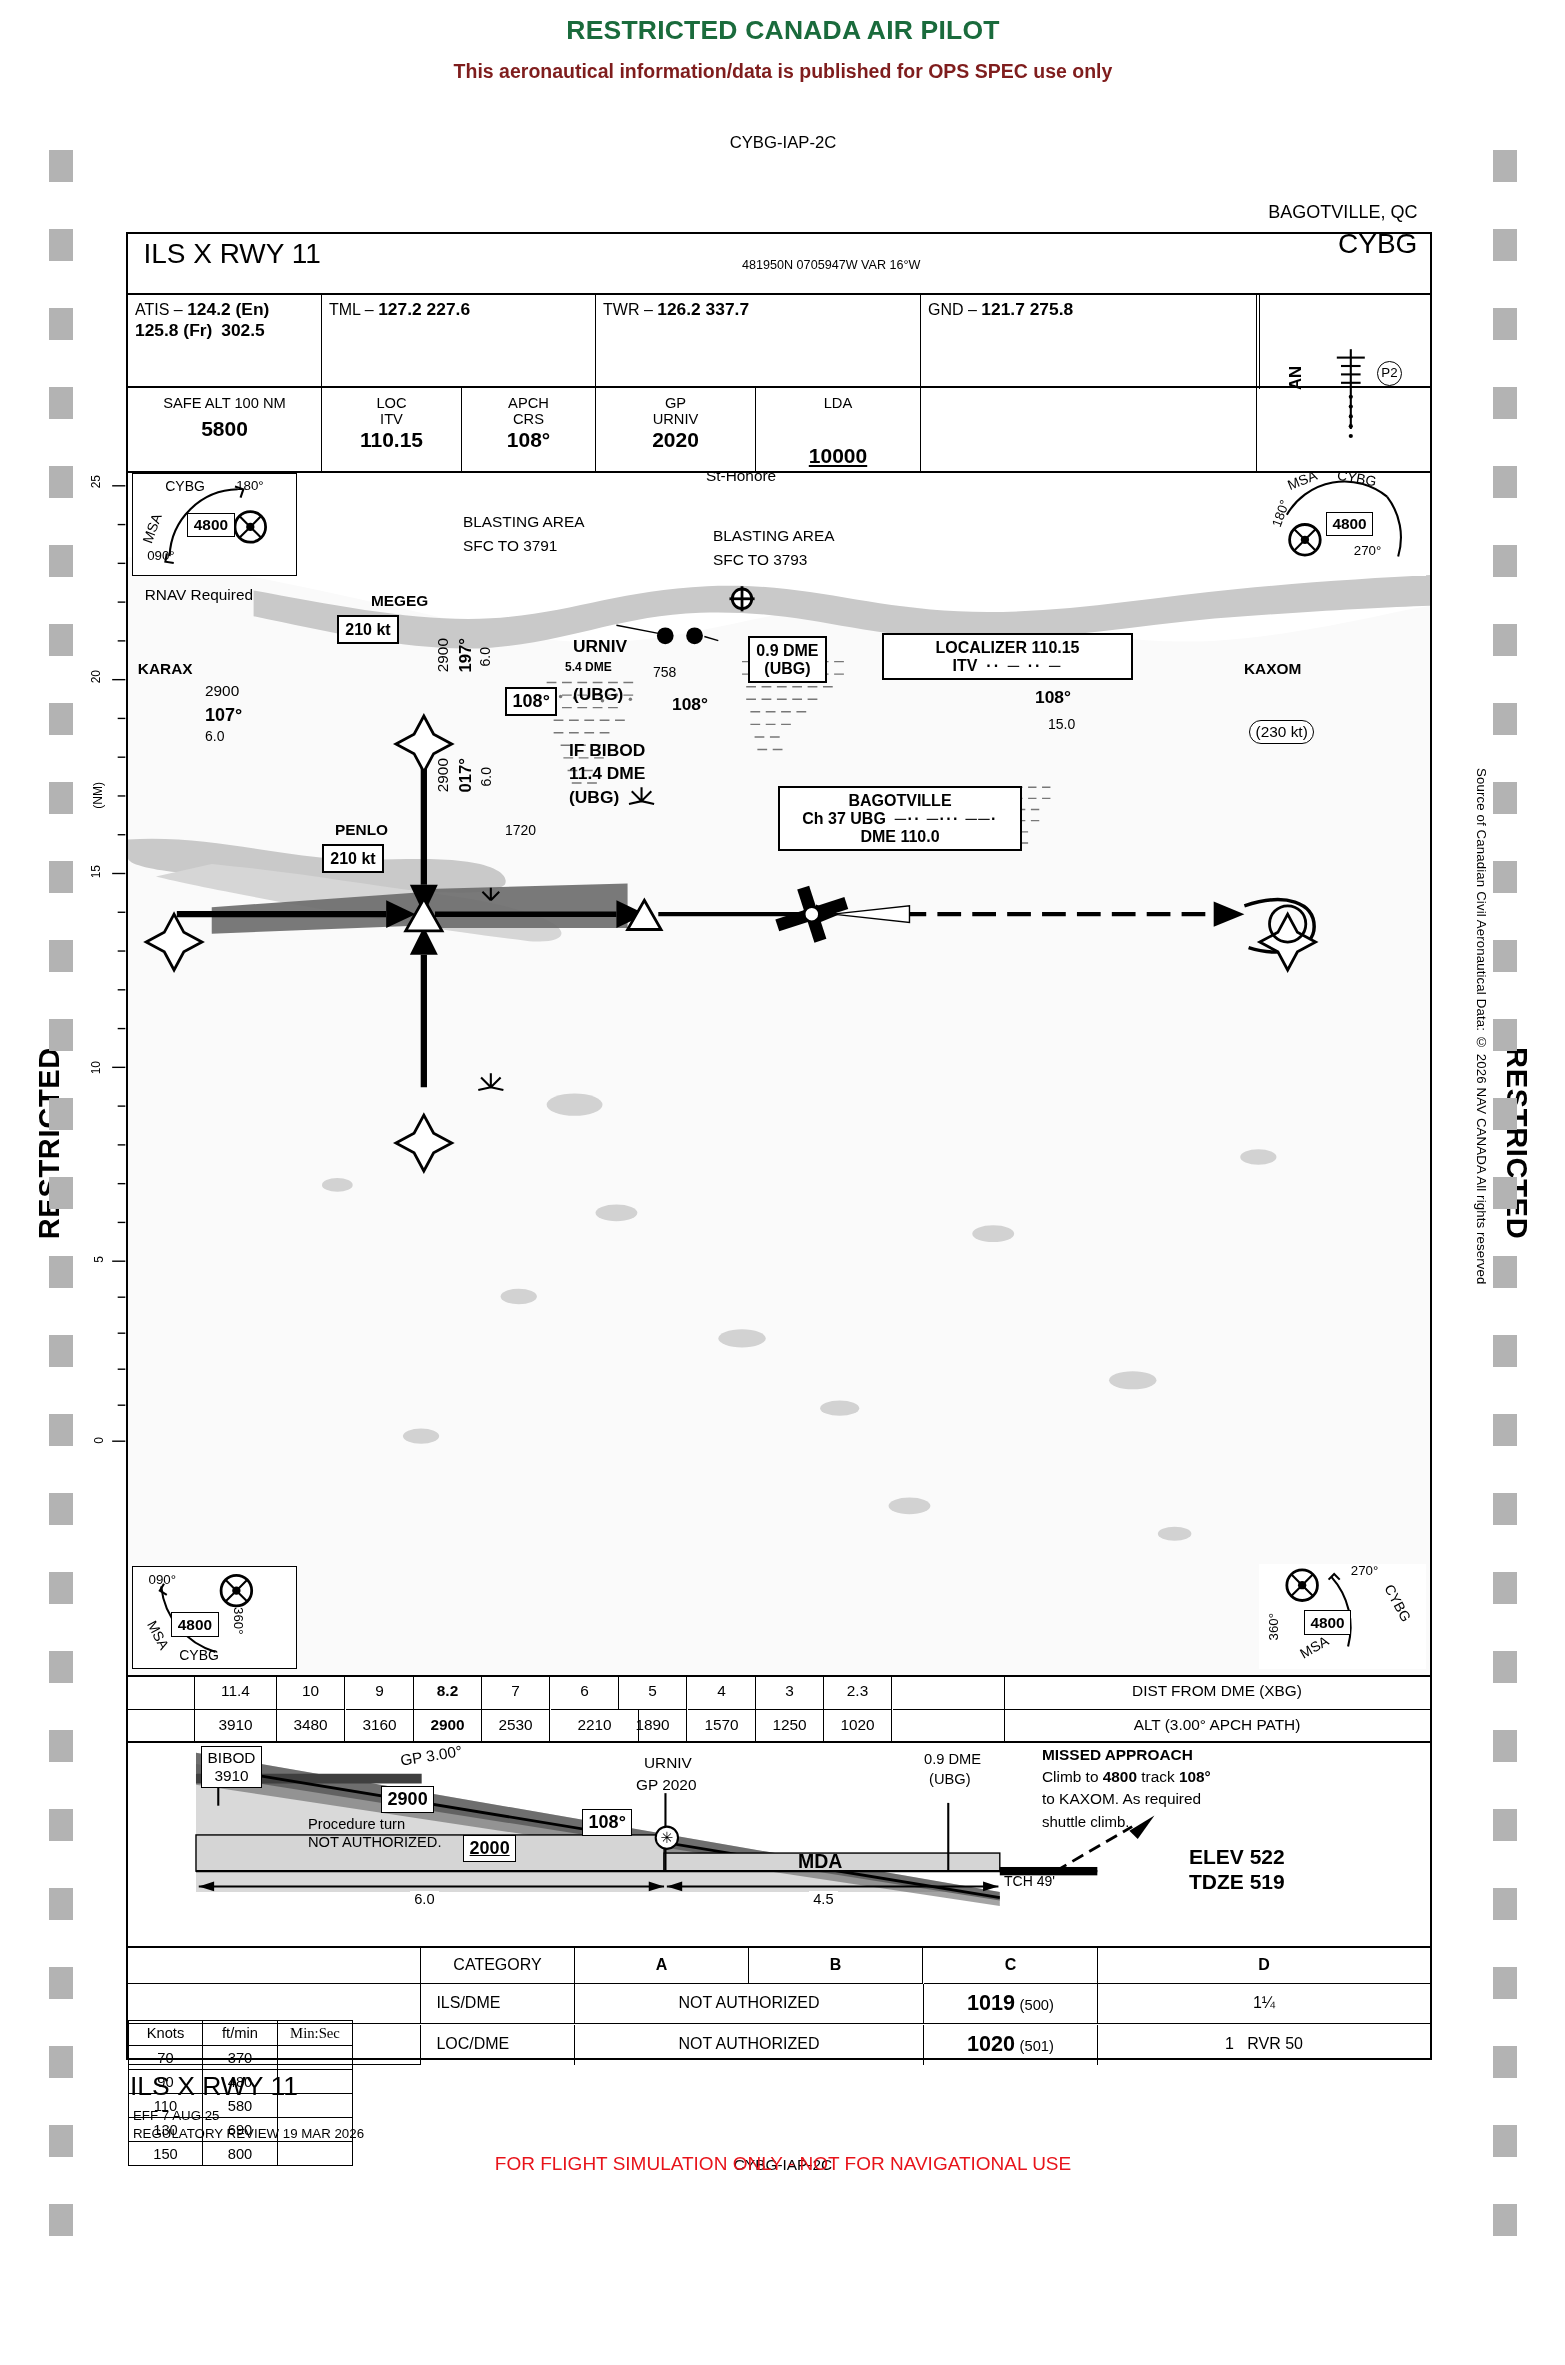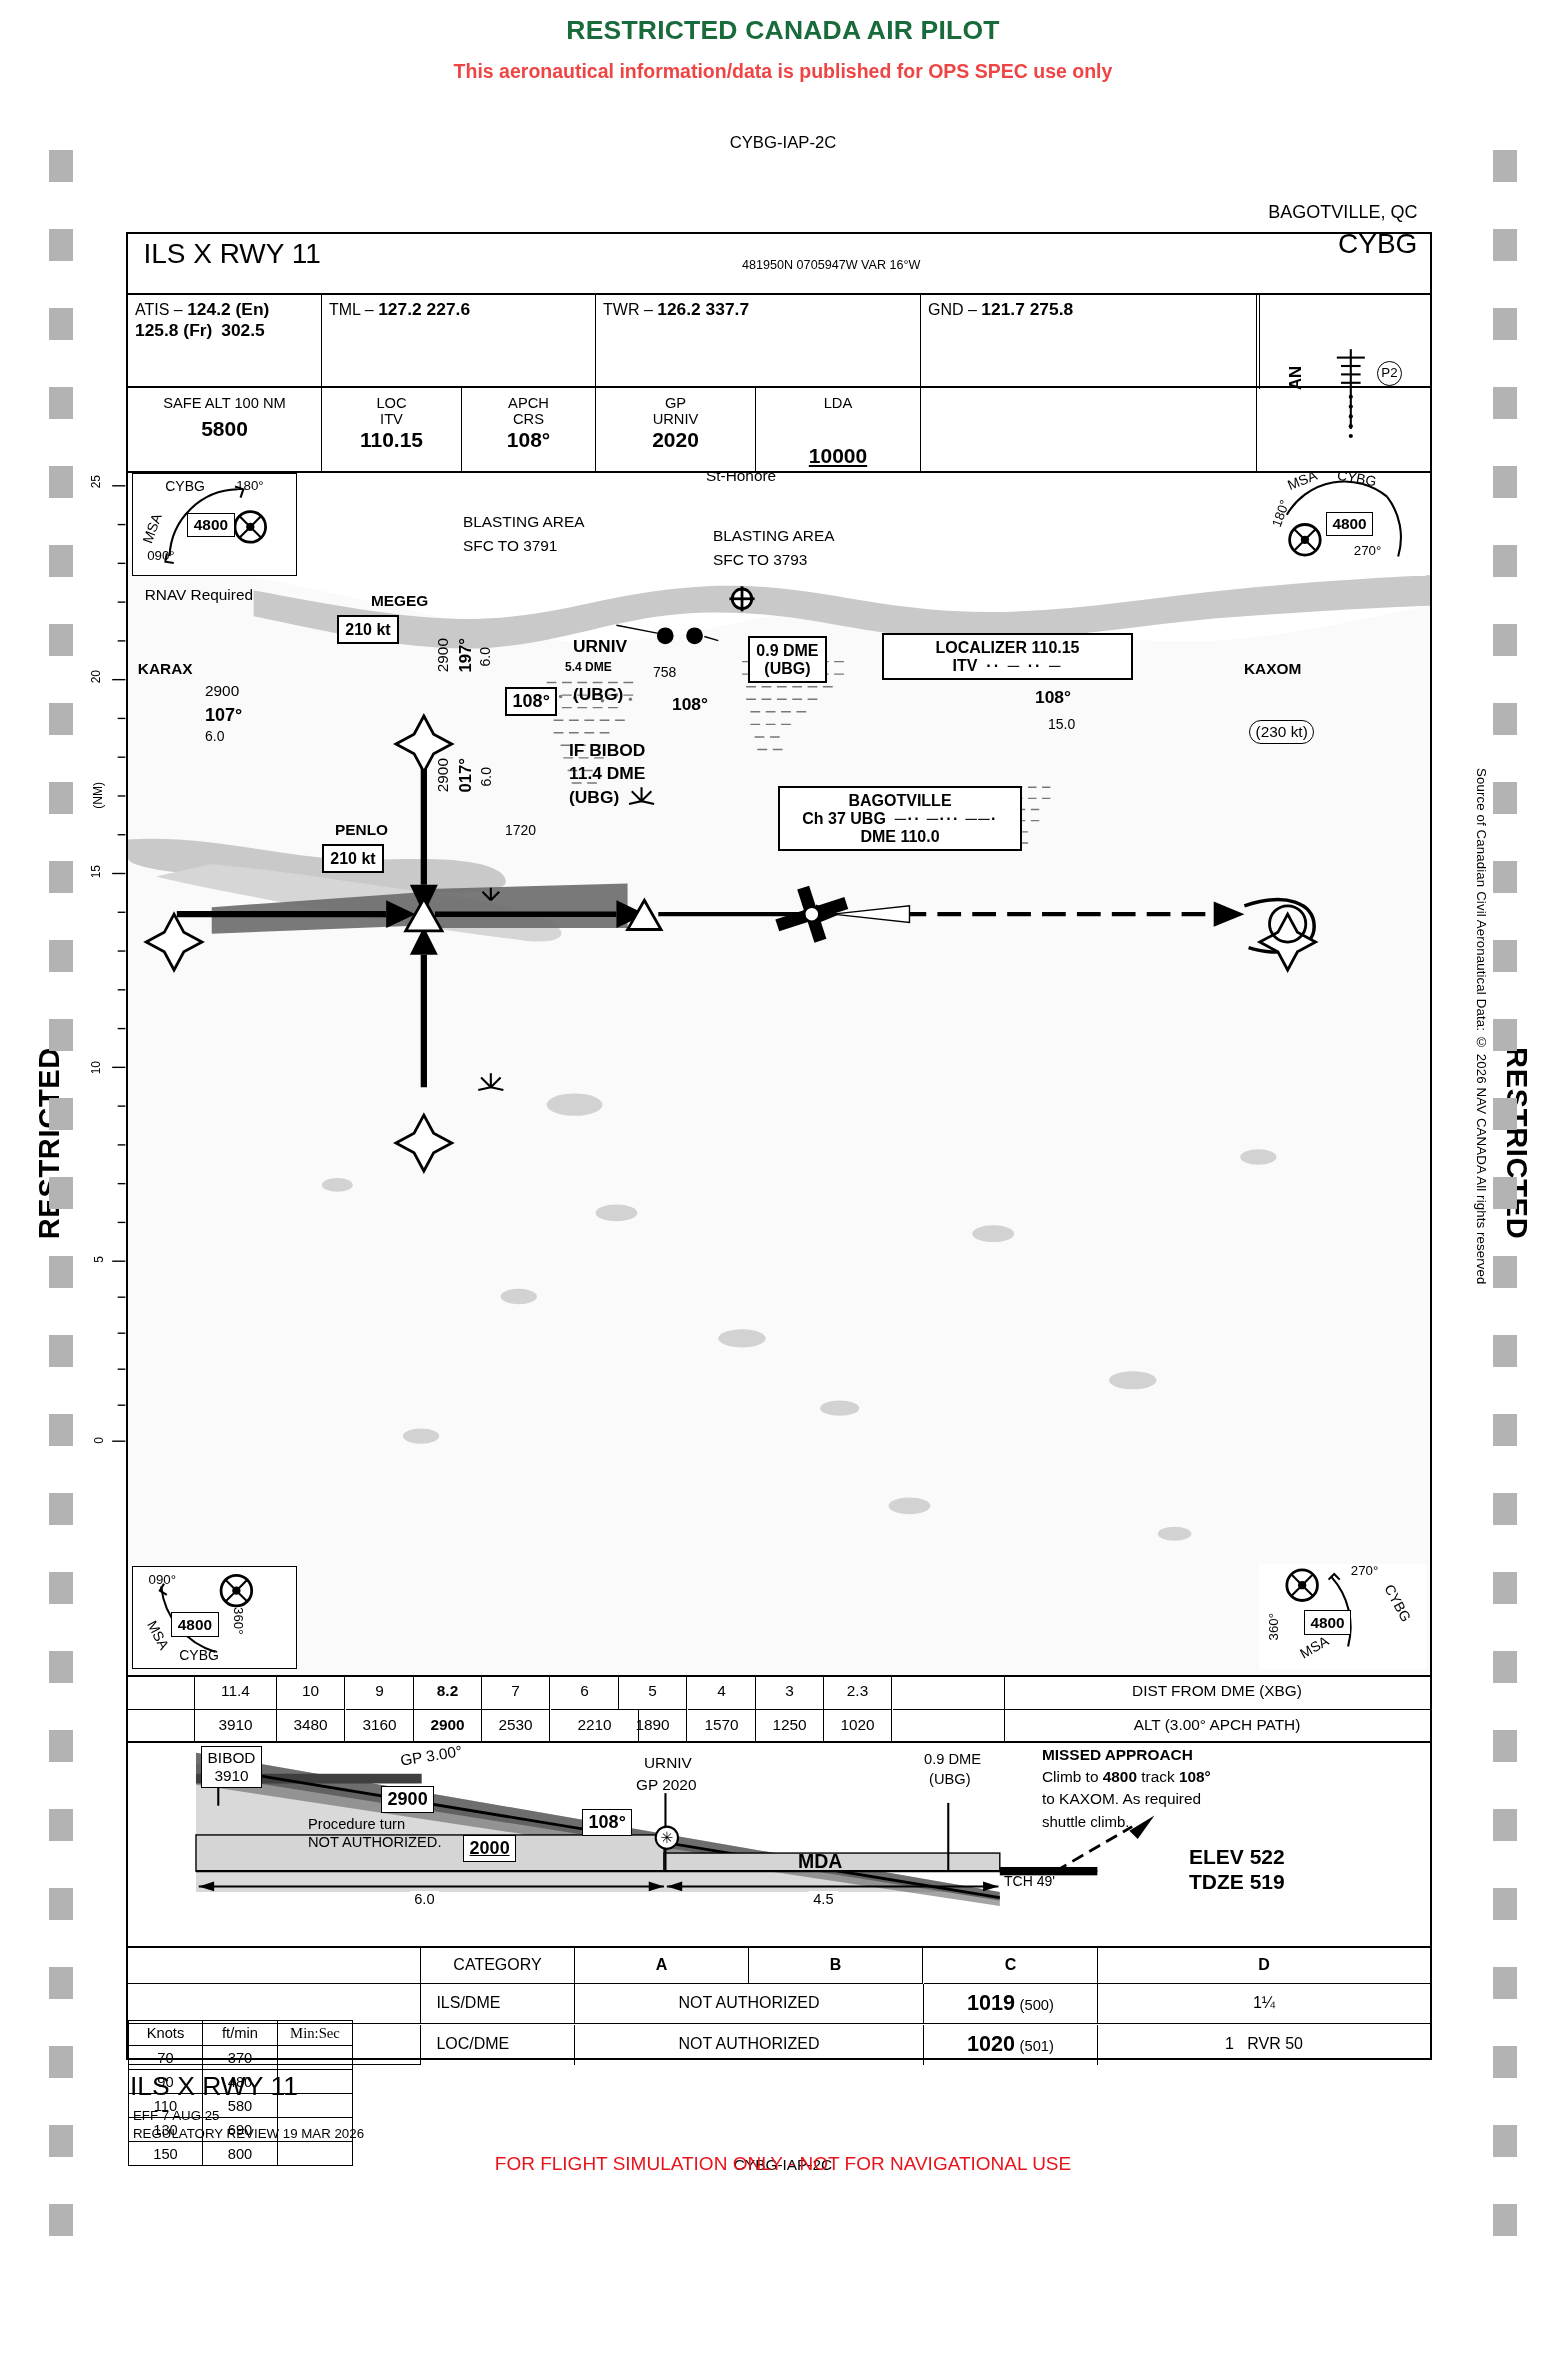--- a/index.html
+++ b/index.html
@@ -15,21 +15,21 @@
   .page { position:absolute; inset:0;padding-left:44px; }
 
   
   .hdr-title {
     position:absolute; left:0; right:0; top:15.4px;
     text-align:center; font-size:26.5px; font-weight:bold; color:#1a6b3c;
     letter-spacing:0.2px;
   }
   .hdr-sub {
     position:absolute; left:0; right:0; top:60px;
-    text-align:center; font-size:19.5px; font-weight:bold; color:#ef4444;
+    text-align:center; font-size:19.5px; font-weight:bold; color:#7f1d1d;
   }
   .hdr-iap {
     position:absolute; left:0; right:0; top:133px;
     text-align:center; font-size:16.7px;
   }
 
   
   .side-restricted {
     position:absolute; font-size:29px; font-weight:bold; letter-spacing:0.7px;
   }

